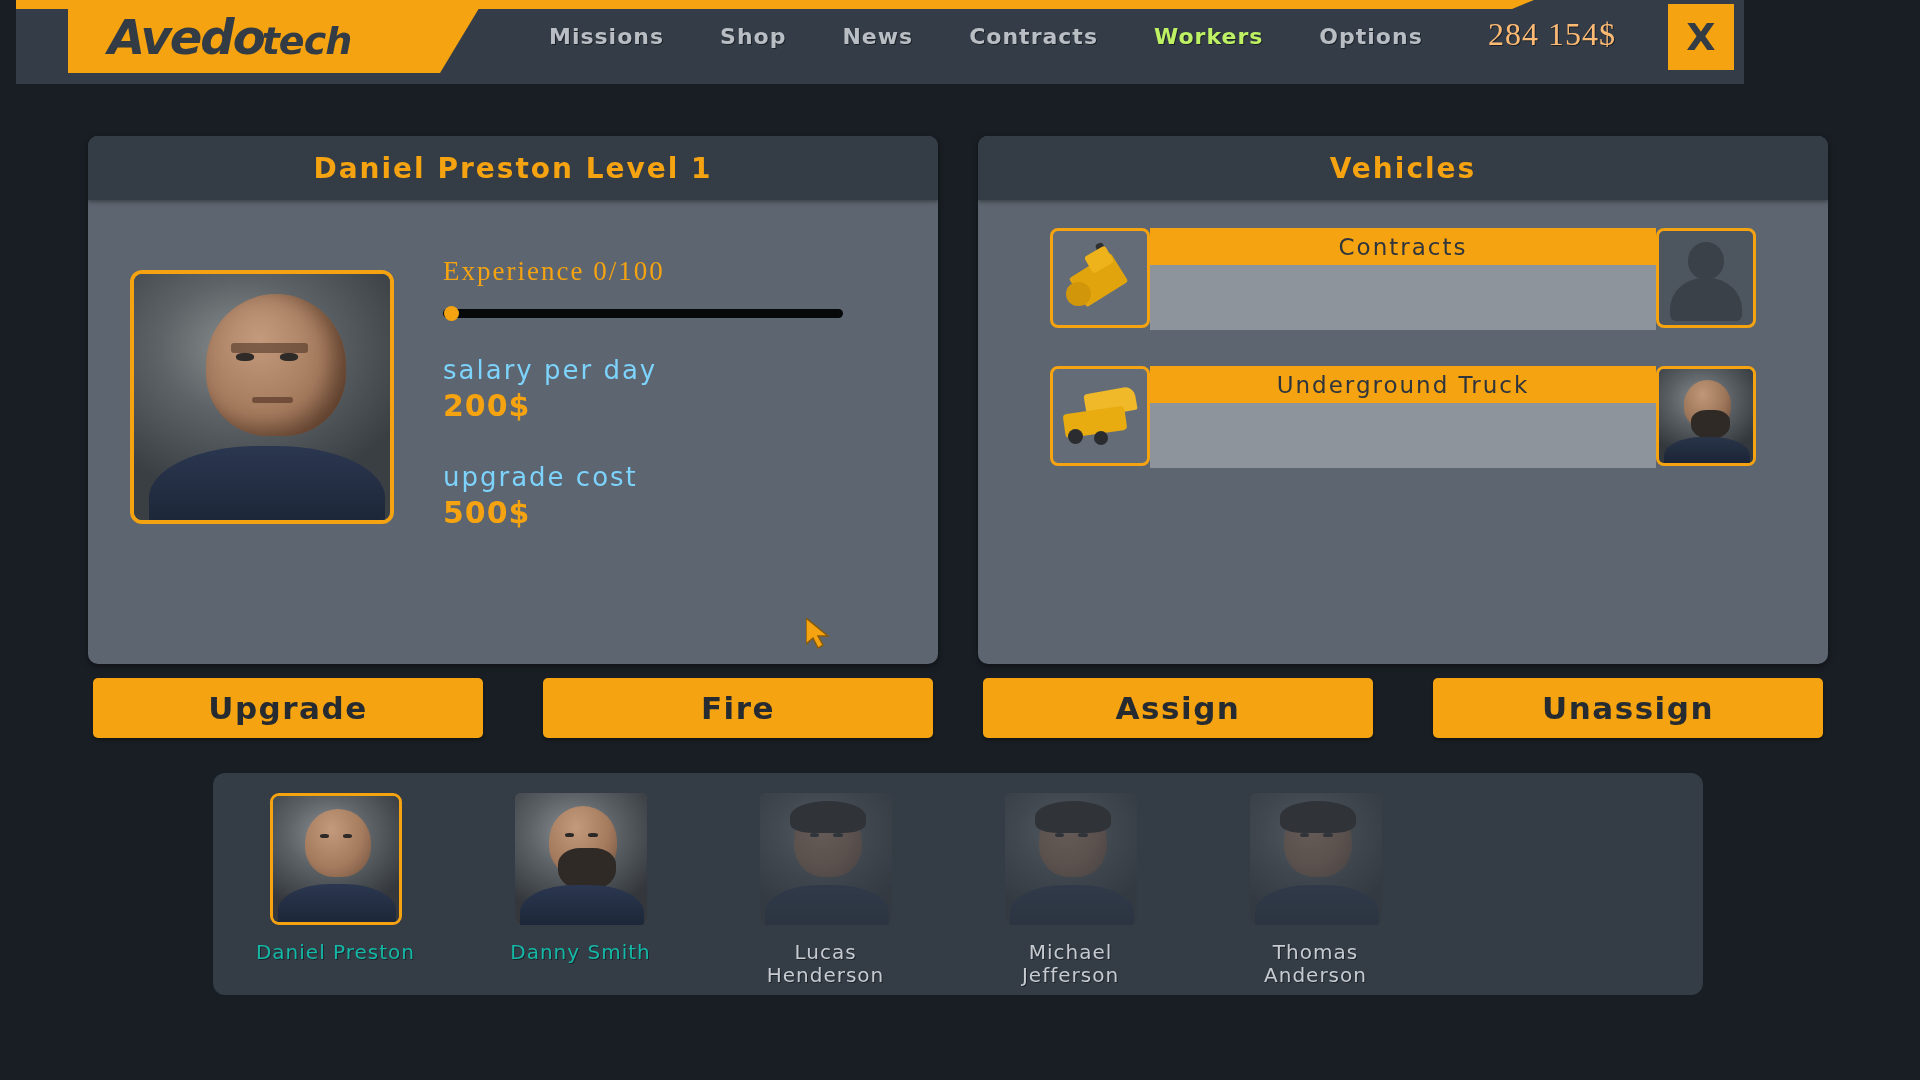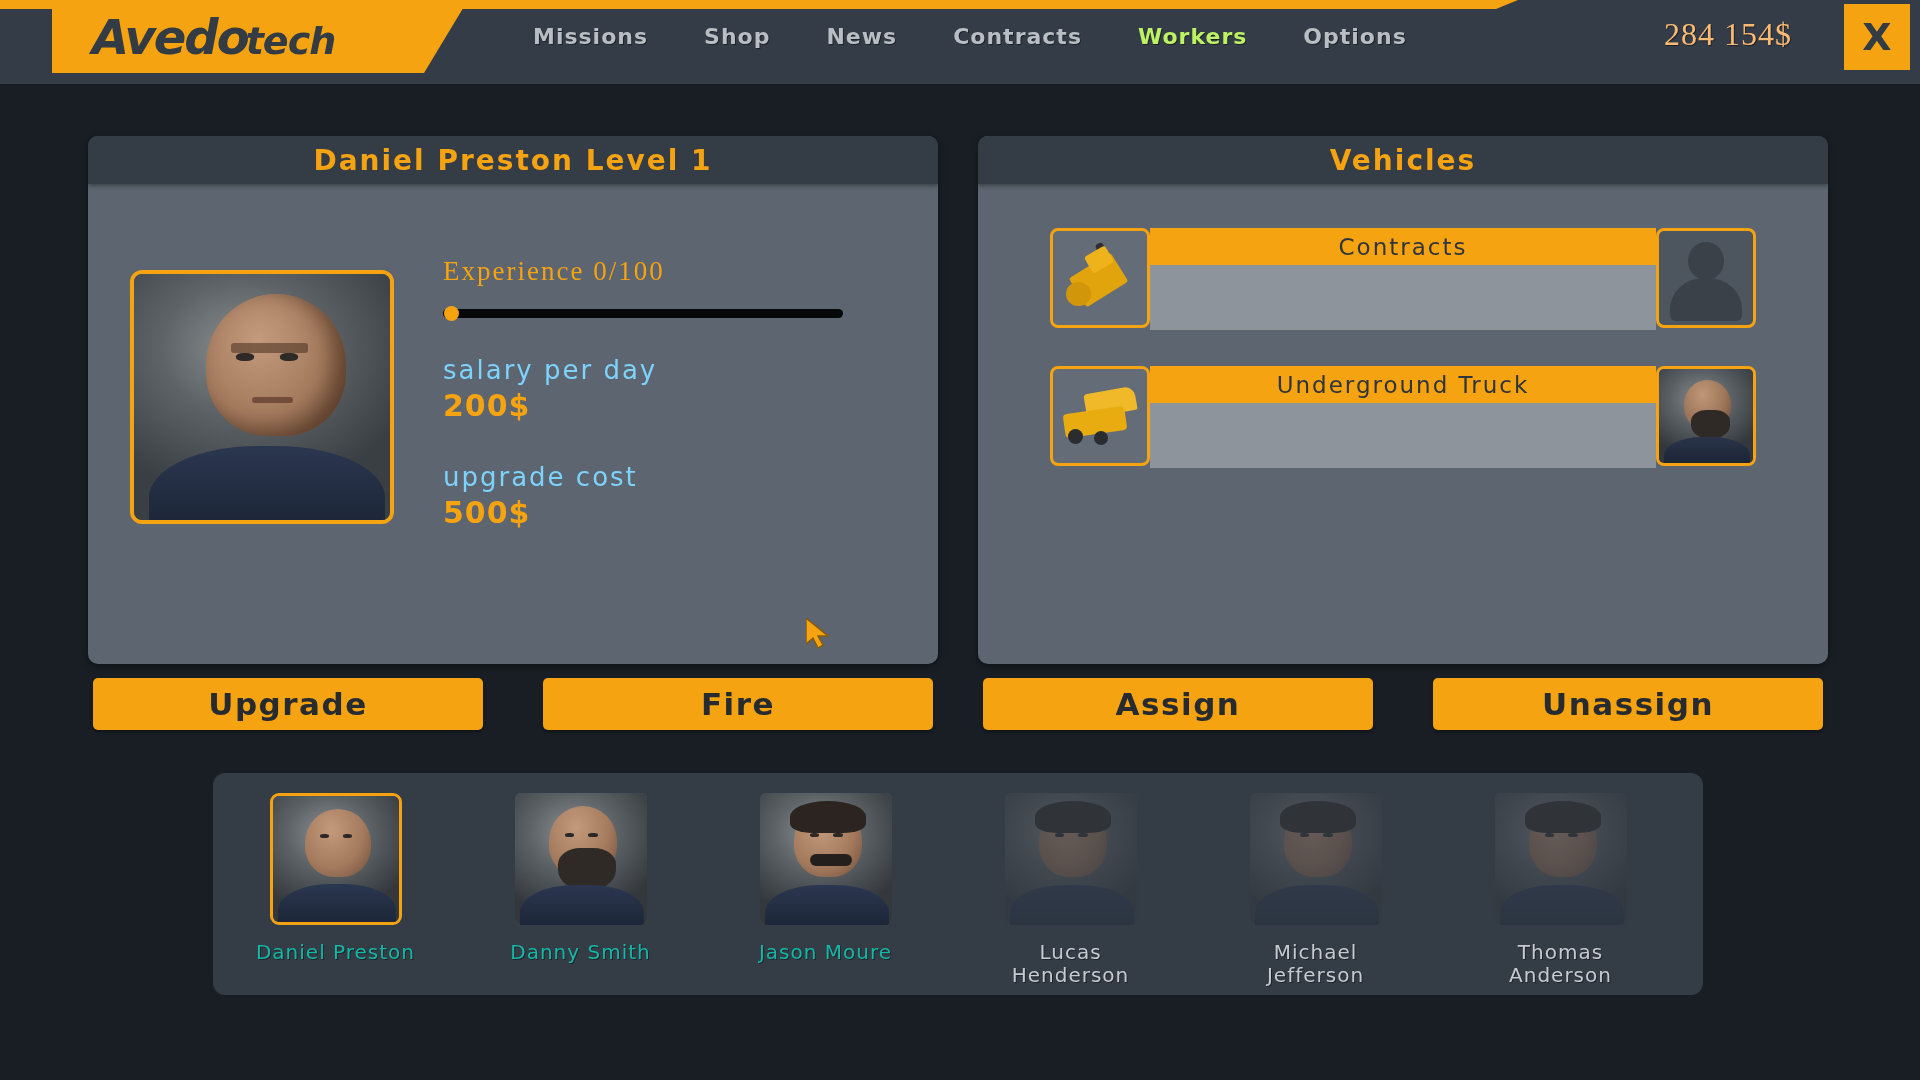--- a/index.html
+++ b/index.html
@@ -11,21 +11,21 @@
     overflow: hidden;
   }
   #app {
     position: relative;
     width: 1920px; height: 1080px;
     background: #191e24;
   }
 
   
   #topbar {
-    position: absolute; left: 0; top: 0; width: 1920px; height: 84px;
+    position: absolute; left: 16px; top: 0; width: 1728px; height: 84px;
     background: #343d47;
     z-index: 10;
   }
   #topbar-strip {
     position: absolute; left: 0; top: 0; width: 1496px; height: 9px;
     background: #f5a310;
   }
   #topbar-strip::after {
     content: ""; position: absolute; right: -22px; top: 0;
     border-top: 9px solid #f5a310;
@@ -89,21 +89,21 @@
 
   
   .panel {
     position: absolute;
     border-radius: 10px;
     overflow: hidden;
     background: #5c6570;
     box-shadow: 0 2px 6px rgba(0,0,0,.4);
   }
   .panel-head {
-    height: 48px;
+    height: 64px;
     background: #343c46;
     display: flex; align-items: center; justify-content: center;
     box-shadow: 0 2px 4px rgba(0,0,0,.35);
   }
   .panel-title {
     font-family: "DejaVu Sans", sans-serif;
     font-weight: bold;
     font-size: 28px;
     letter-spacing: 2px;
     color: #f5a310;
@@ -264,21 +264,21 @@
   }
   .mini-shoulder {
     position: absolute; left: 5%; bottom: 0; width: 92%; height: 28%;
     border-radius: 44% 44% 0 0 / 70% 70% 0 0;
     background: linear-gradient(180deg, #2a3449 0%, #1c2536 100%);
   }
 
   
   .btn {
     position: absolute;
-    height: 52px;
+    height: 60px;
     background: #f5a310;
     border: none; border-radius: 5px;
     display: flex; align-items: center; justify-content: center;
     cursor: pointer;
     box-shadow: 0 2px 3px rgba(0,0,0,.35);
   }
   .btn span {
     font-family: "DejaVu Sans", sans-serif;
     font-weight: bold;
     font-size: 31px;
@@ -496,32 +496,20 @@
         <div class="rf-bg"></div>
         <div class="rf-head"></div>
         <div class="rf-eye l"></div>
         <div class="rf-eye r"></div>
         <div class="rf-beard"></div>
         <div class="rf-body"></div>
       </div>
       <div class="roster-name">Danny Smith</div>
     </div>
 
-    <div class="roster-item">
-      <div class="roster-thumb">
-        <div class="rf-bg"></div>
-        <div class="rf-head"></div>
-        <div class="rf-hair"></div>
-        <div class="rf-eye l"></div>
-        <div class="rf-eye r"></div>
-        <div class="rf-mous"></div>
-        <div class="rf-body"></div>
-      </div>
-      <div class="roster-name">Jason Moure</div>
-    </div>
 
     <div class="roster-item dim">
       <div class="roster-thumb">
         <div class="rf-bg"></div>
         <div class="rf-head"></div>
         <div class="rf-hair"></div>
         <div class="rf-eye l"></div>
         <div class="rf-eye r"></div>
         <div class="rf-body"></div>
       </div>

